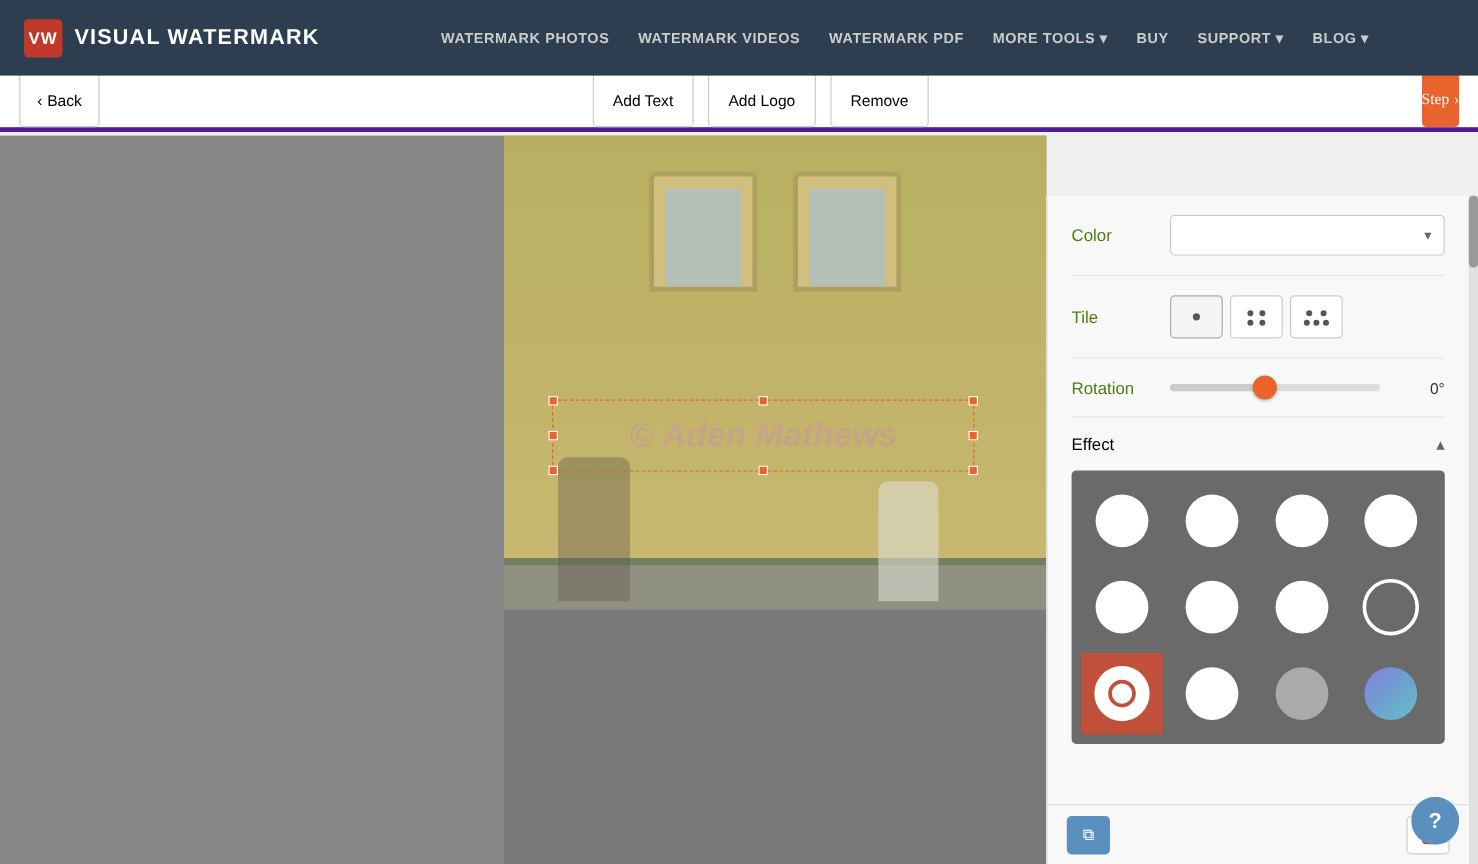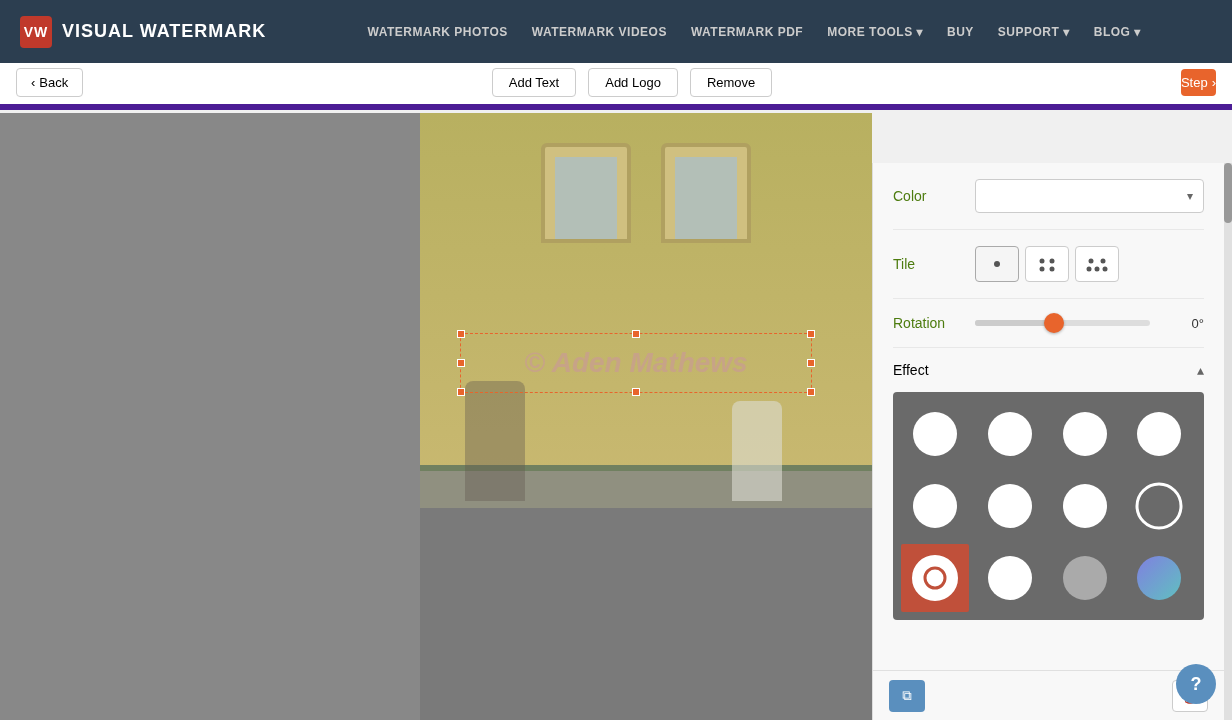--- a/index.html
+++ b/index.html
@@ -79,20 +79,21 @@
       background: #e8642c;
       color: white;
       border: none;
       border-radius: 4px;
       padding: 6px 0;
       font-size: 13px;
       cursor: pointer;
       display: flex;
       align-items: center;
       gap: 4px;
+      font-family: Liberation Serif, serif;
     }
     .btn-next::after { content: ' ›'; }
 
     
     .watermark-box {
       position: absolute;
       top: 220px;
       left: 40px;
       right: 60px;
       height: 60px;
@@ -396,21 +397,21 @@
       <span class="nav-link">WATERMARK PDF</span>
       <span class="nav-link has-arrow">MORE TOOLS</span>
       <span class="nav-link">BUY</span>
       <span class="nav-link has-arrow">SUPPORT</span>
       <span class="nav-link has-arrow">BLOG</span>
     </div>
   </nav>
 
   <div class="content-row">
 
-    <div style="position: absolute; top: 60px; left: 0; right: 0; height: 50px; background: white; border-bottom: 6px solid #4c1d95; display: flex; align-items: center; padding: 0 16px; gap: 12px; z-index: 5;">
+    <div style="position: absolute; top: 60px; left: 0; right: 0; height: 50px; background: white; border-bottom: 4px solid #4c1d95; display: flex; padding: 0 16px; gap: 12px; z-index: 5;">
       <button class="btn-back">Back</button>
       <div style="flex:1"></div>
       <button class="btn-tool">Add Text</button>
       <button class="btn-tool">Add Logo</button>
       <button class="btn-tool">Remove</button>
       <div style="flex:1"></div>
       <button class="btn-next">
         <span>Step</span>
       </button>
     </div>

